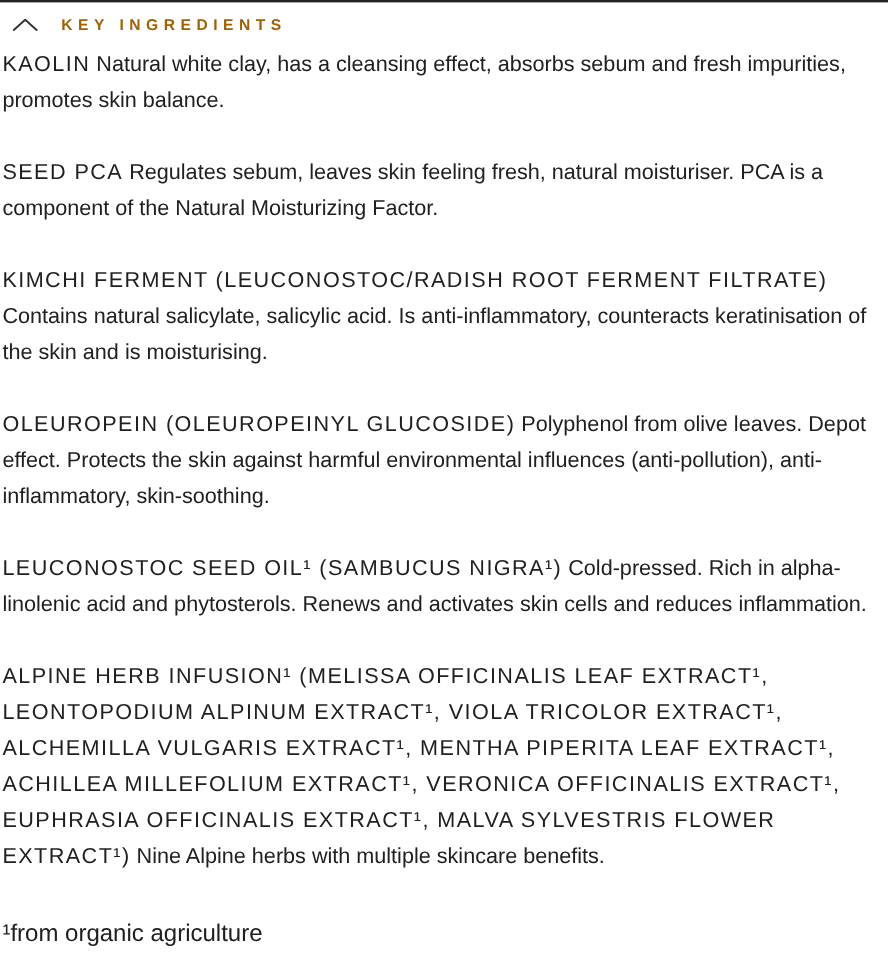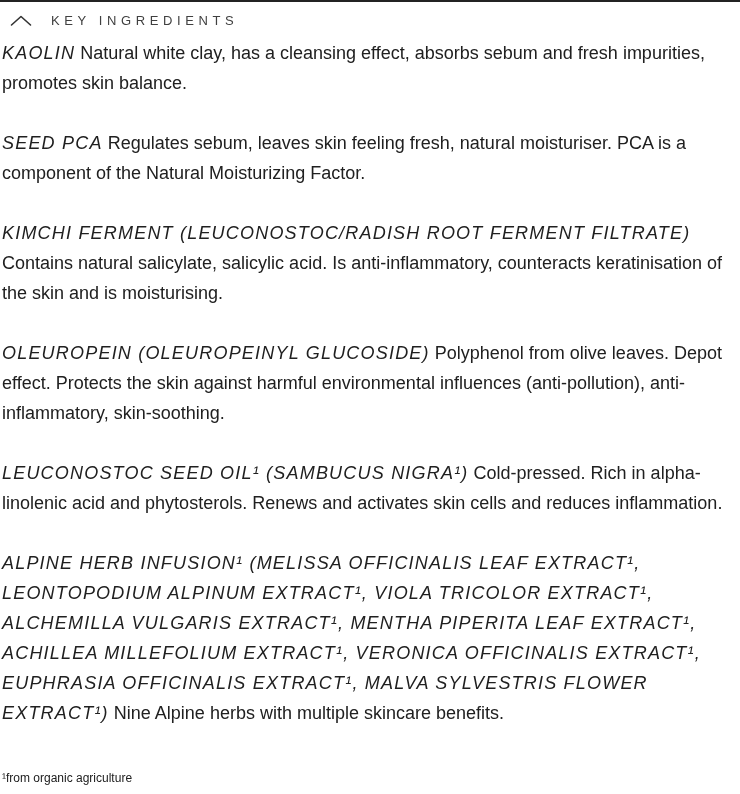--- a/index.html
+++ b/index.html
@@ -27,37 +27,37 @@
   .chevron {
     display: inline-flex;
     align-items: center;
     width: 22px;
     height: 12px;
     flex: 0 0 auto;
   }
   .header-title {
     font-size: 13px;
     letter-spacing: 4.6px;
-    color: #404040;
+    color: #a16207;
     margin-left: 19px;
     white-space: nowrap;
+    font-weight: bold;
   }
   .ingredient {
     font-size: 18px;
     line-height: 30px;
     margin: 0 0 30px 0;
     max-width: 726px;
     color: #202020;
   }
   .ing-name {
-    font-style: italic;
     letter-spacing: 1.2px;
   }
   .footnote {
-    font-size: 12px;
+    font-size: 20px;
     line-height: 24px;
     margin: 38px 0 0 0;
     color: #202020;
   }
 </style>
 </head>
 <body>
 
 <div class="panel">
 

